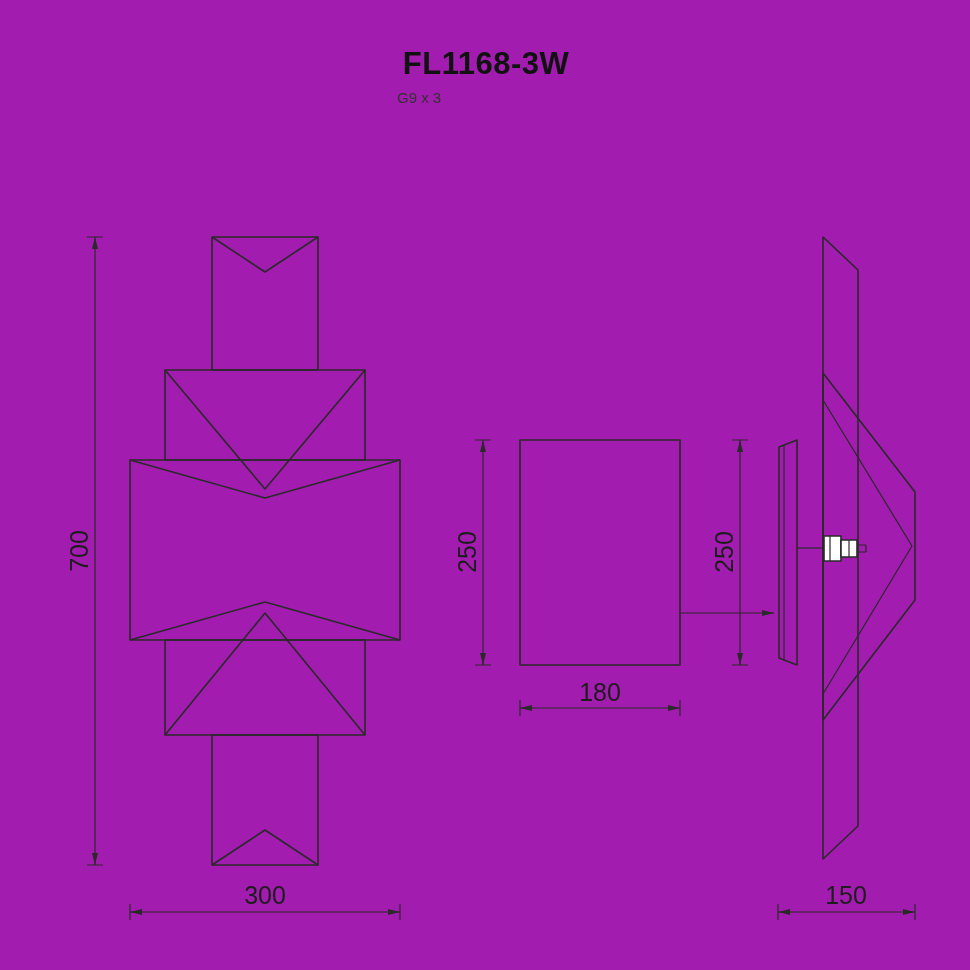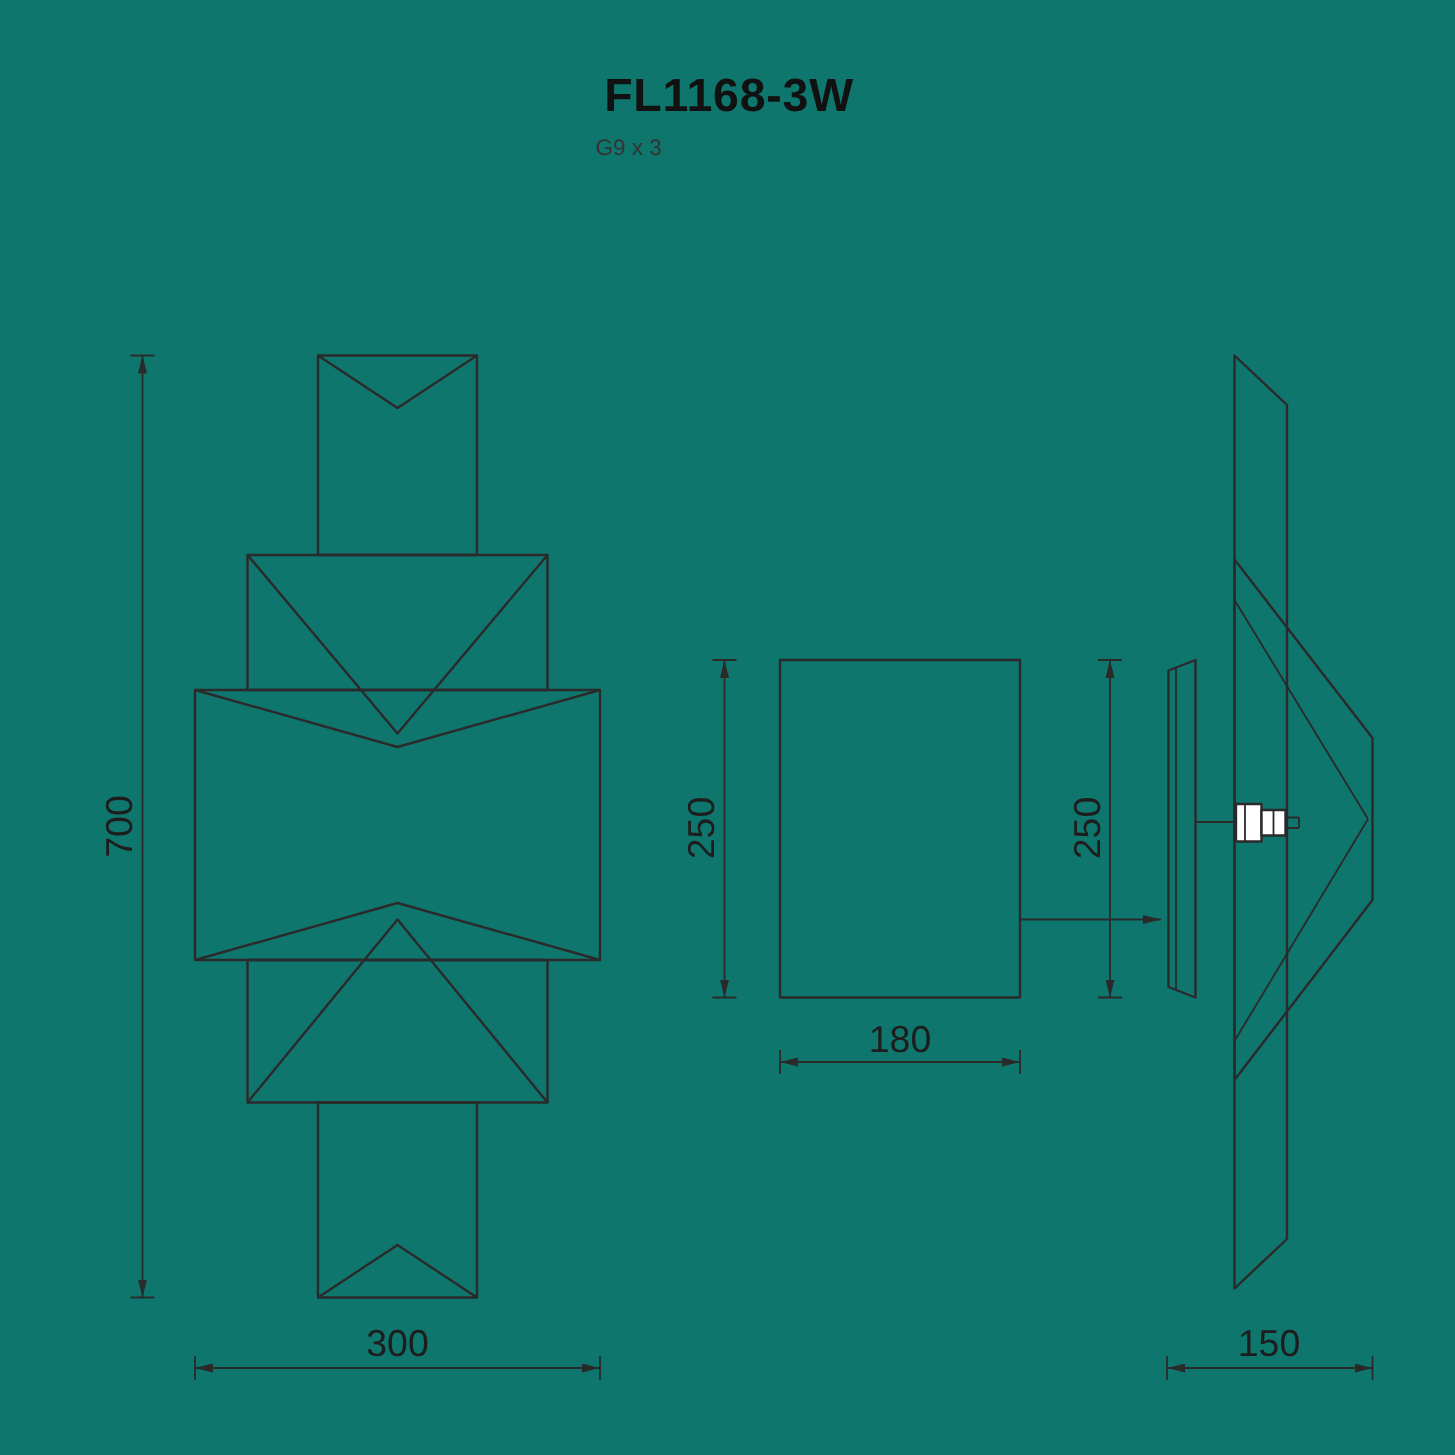--- a/index.html
+++ b/index.html
@@ -7,21 +7,21 @@
     padding: 0;
     background: #ffffff;
     width: 970px;
     height: 970px;
     font-family: "Liberation Sans", sans-serif;
   }
   .stage {
     position: relative;
     width: 970px;
     height: 970px;
-    background: #0f766e;
+    background: #a21caf;
     overflow: hidden;
   }
   svg { display: block; }
   .outline {
     fill: none;
     stroke: #2a2a2a;
     stroke-width: 1.6;
     stroke-linejoin: round;
     stroke-linecap: butt;
   }

